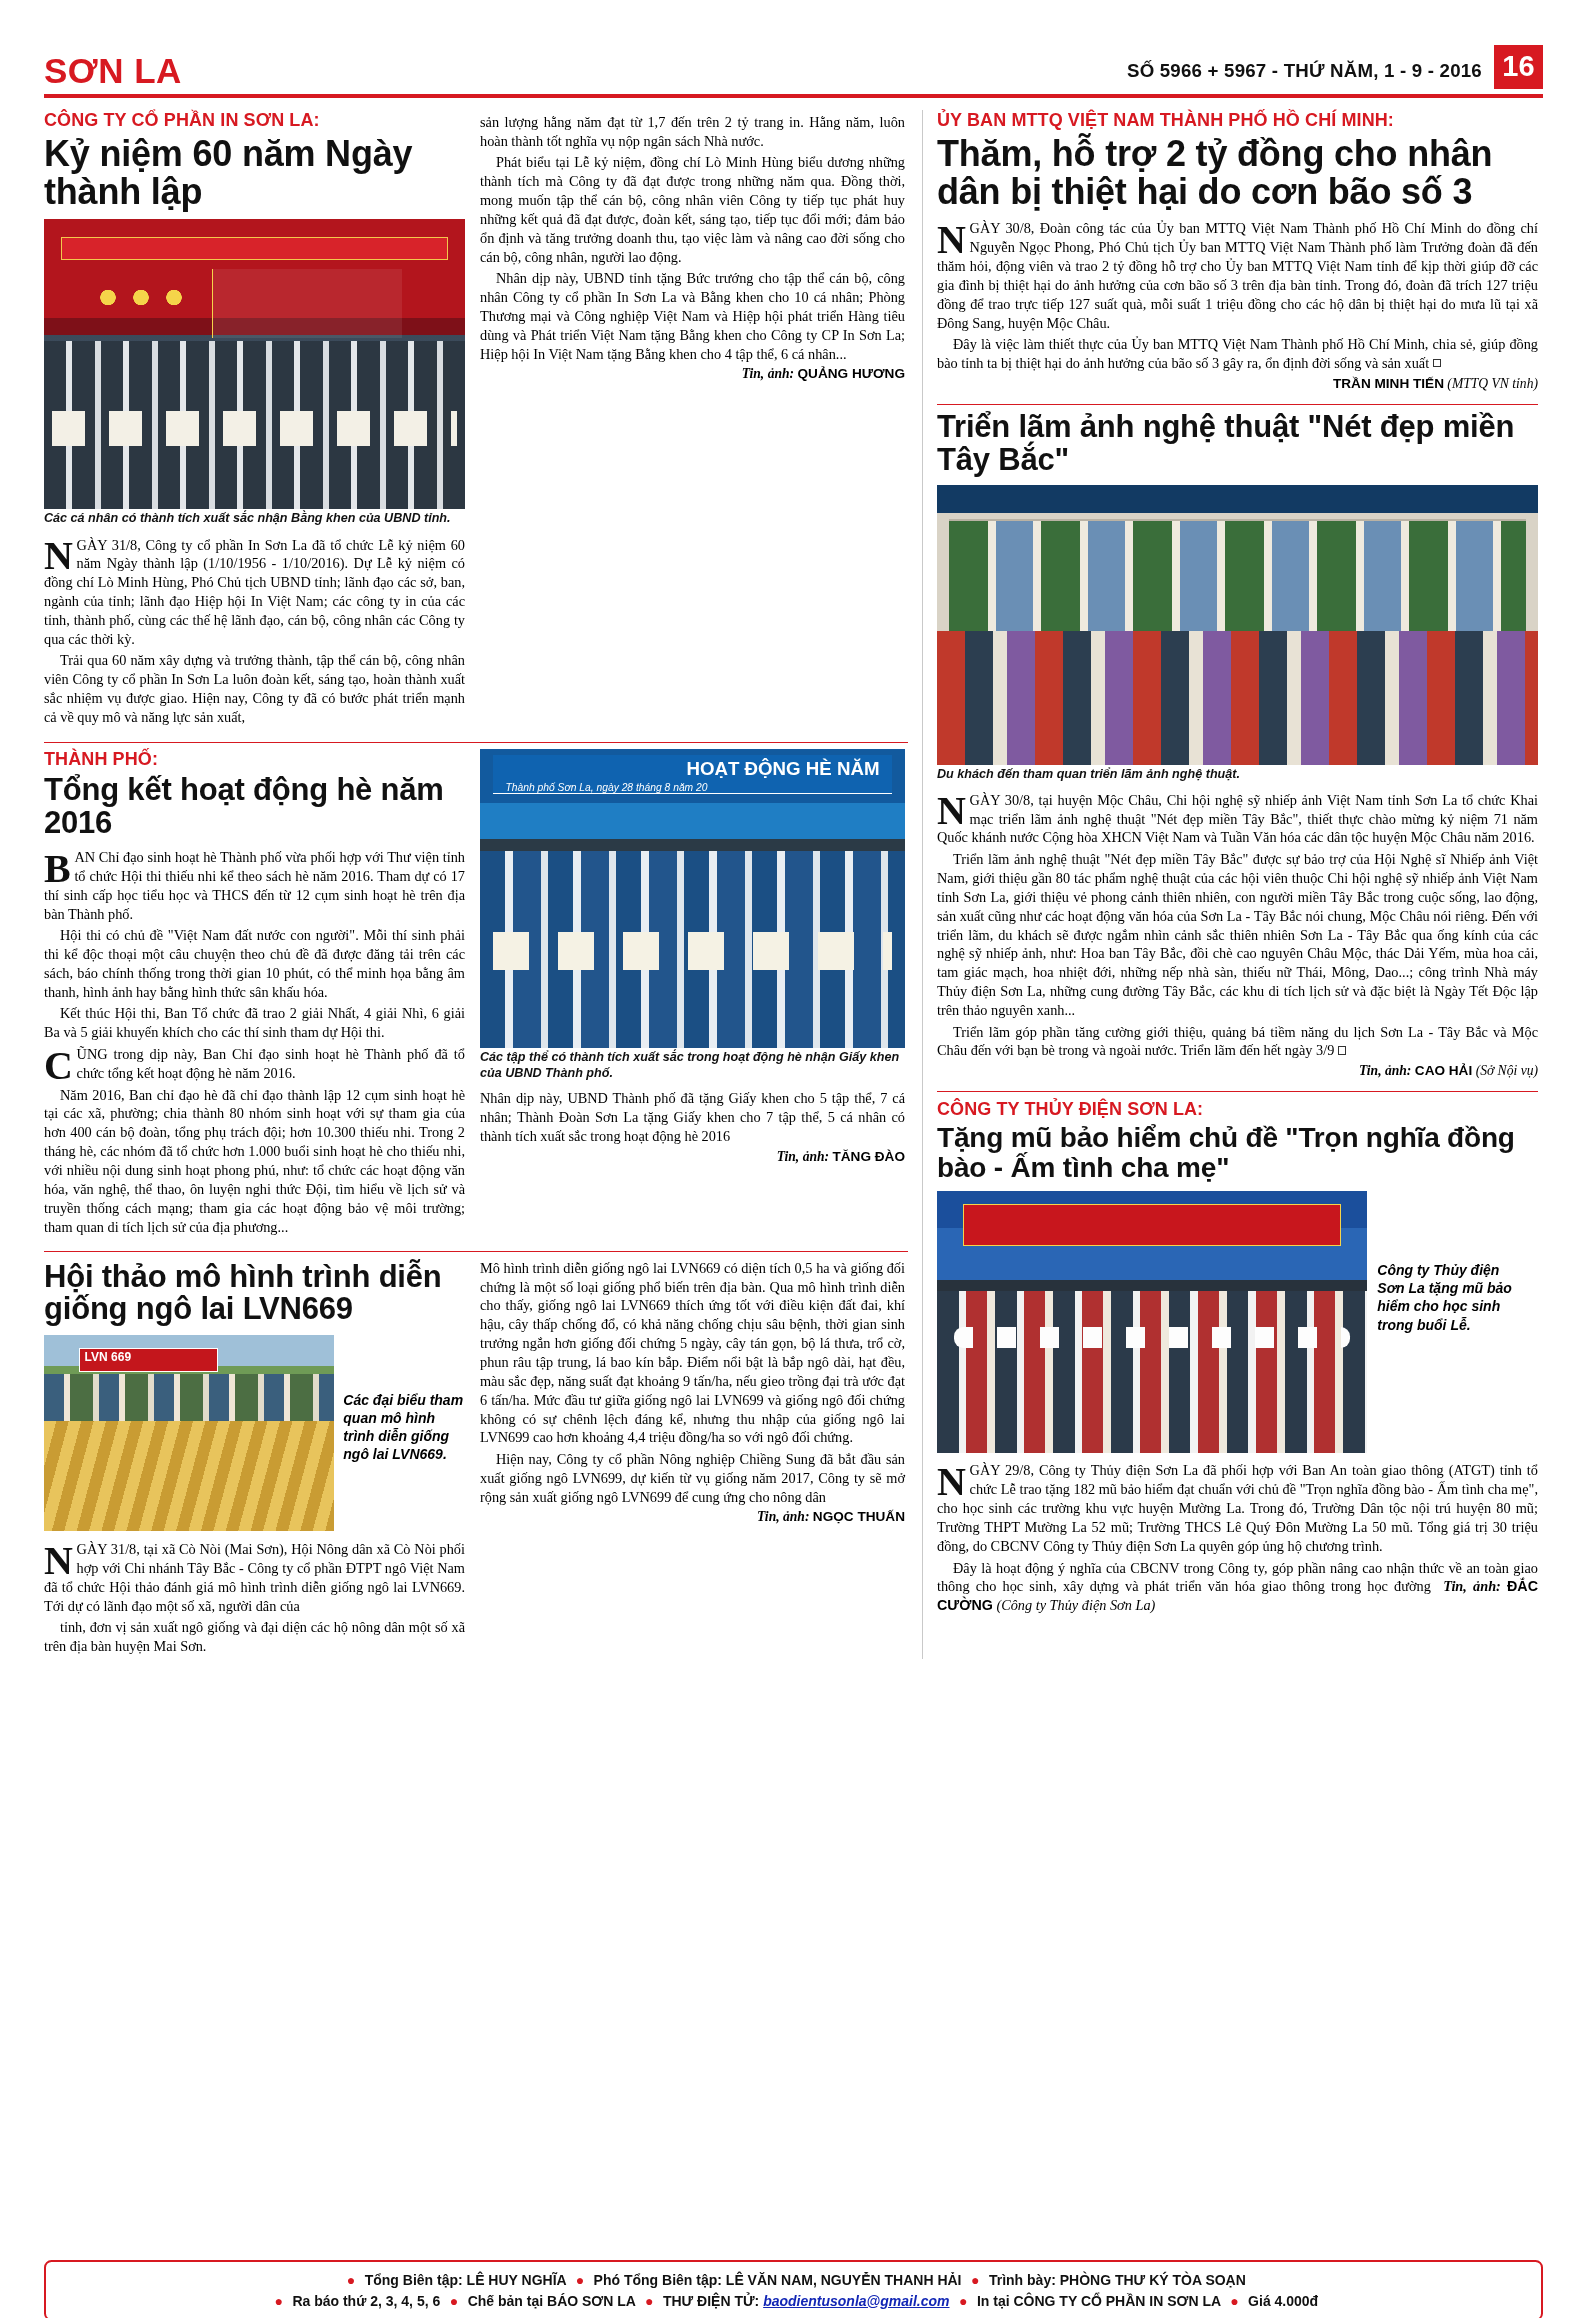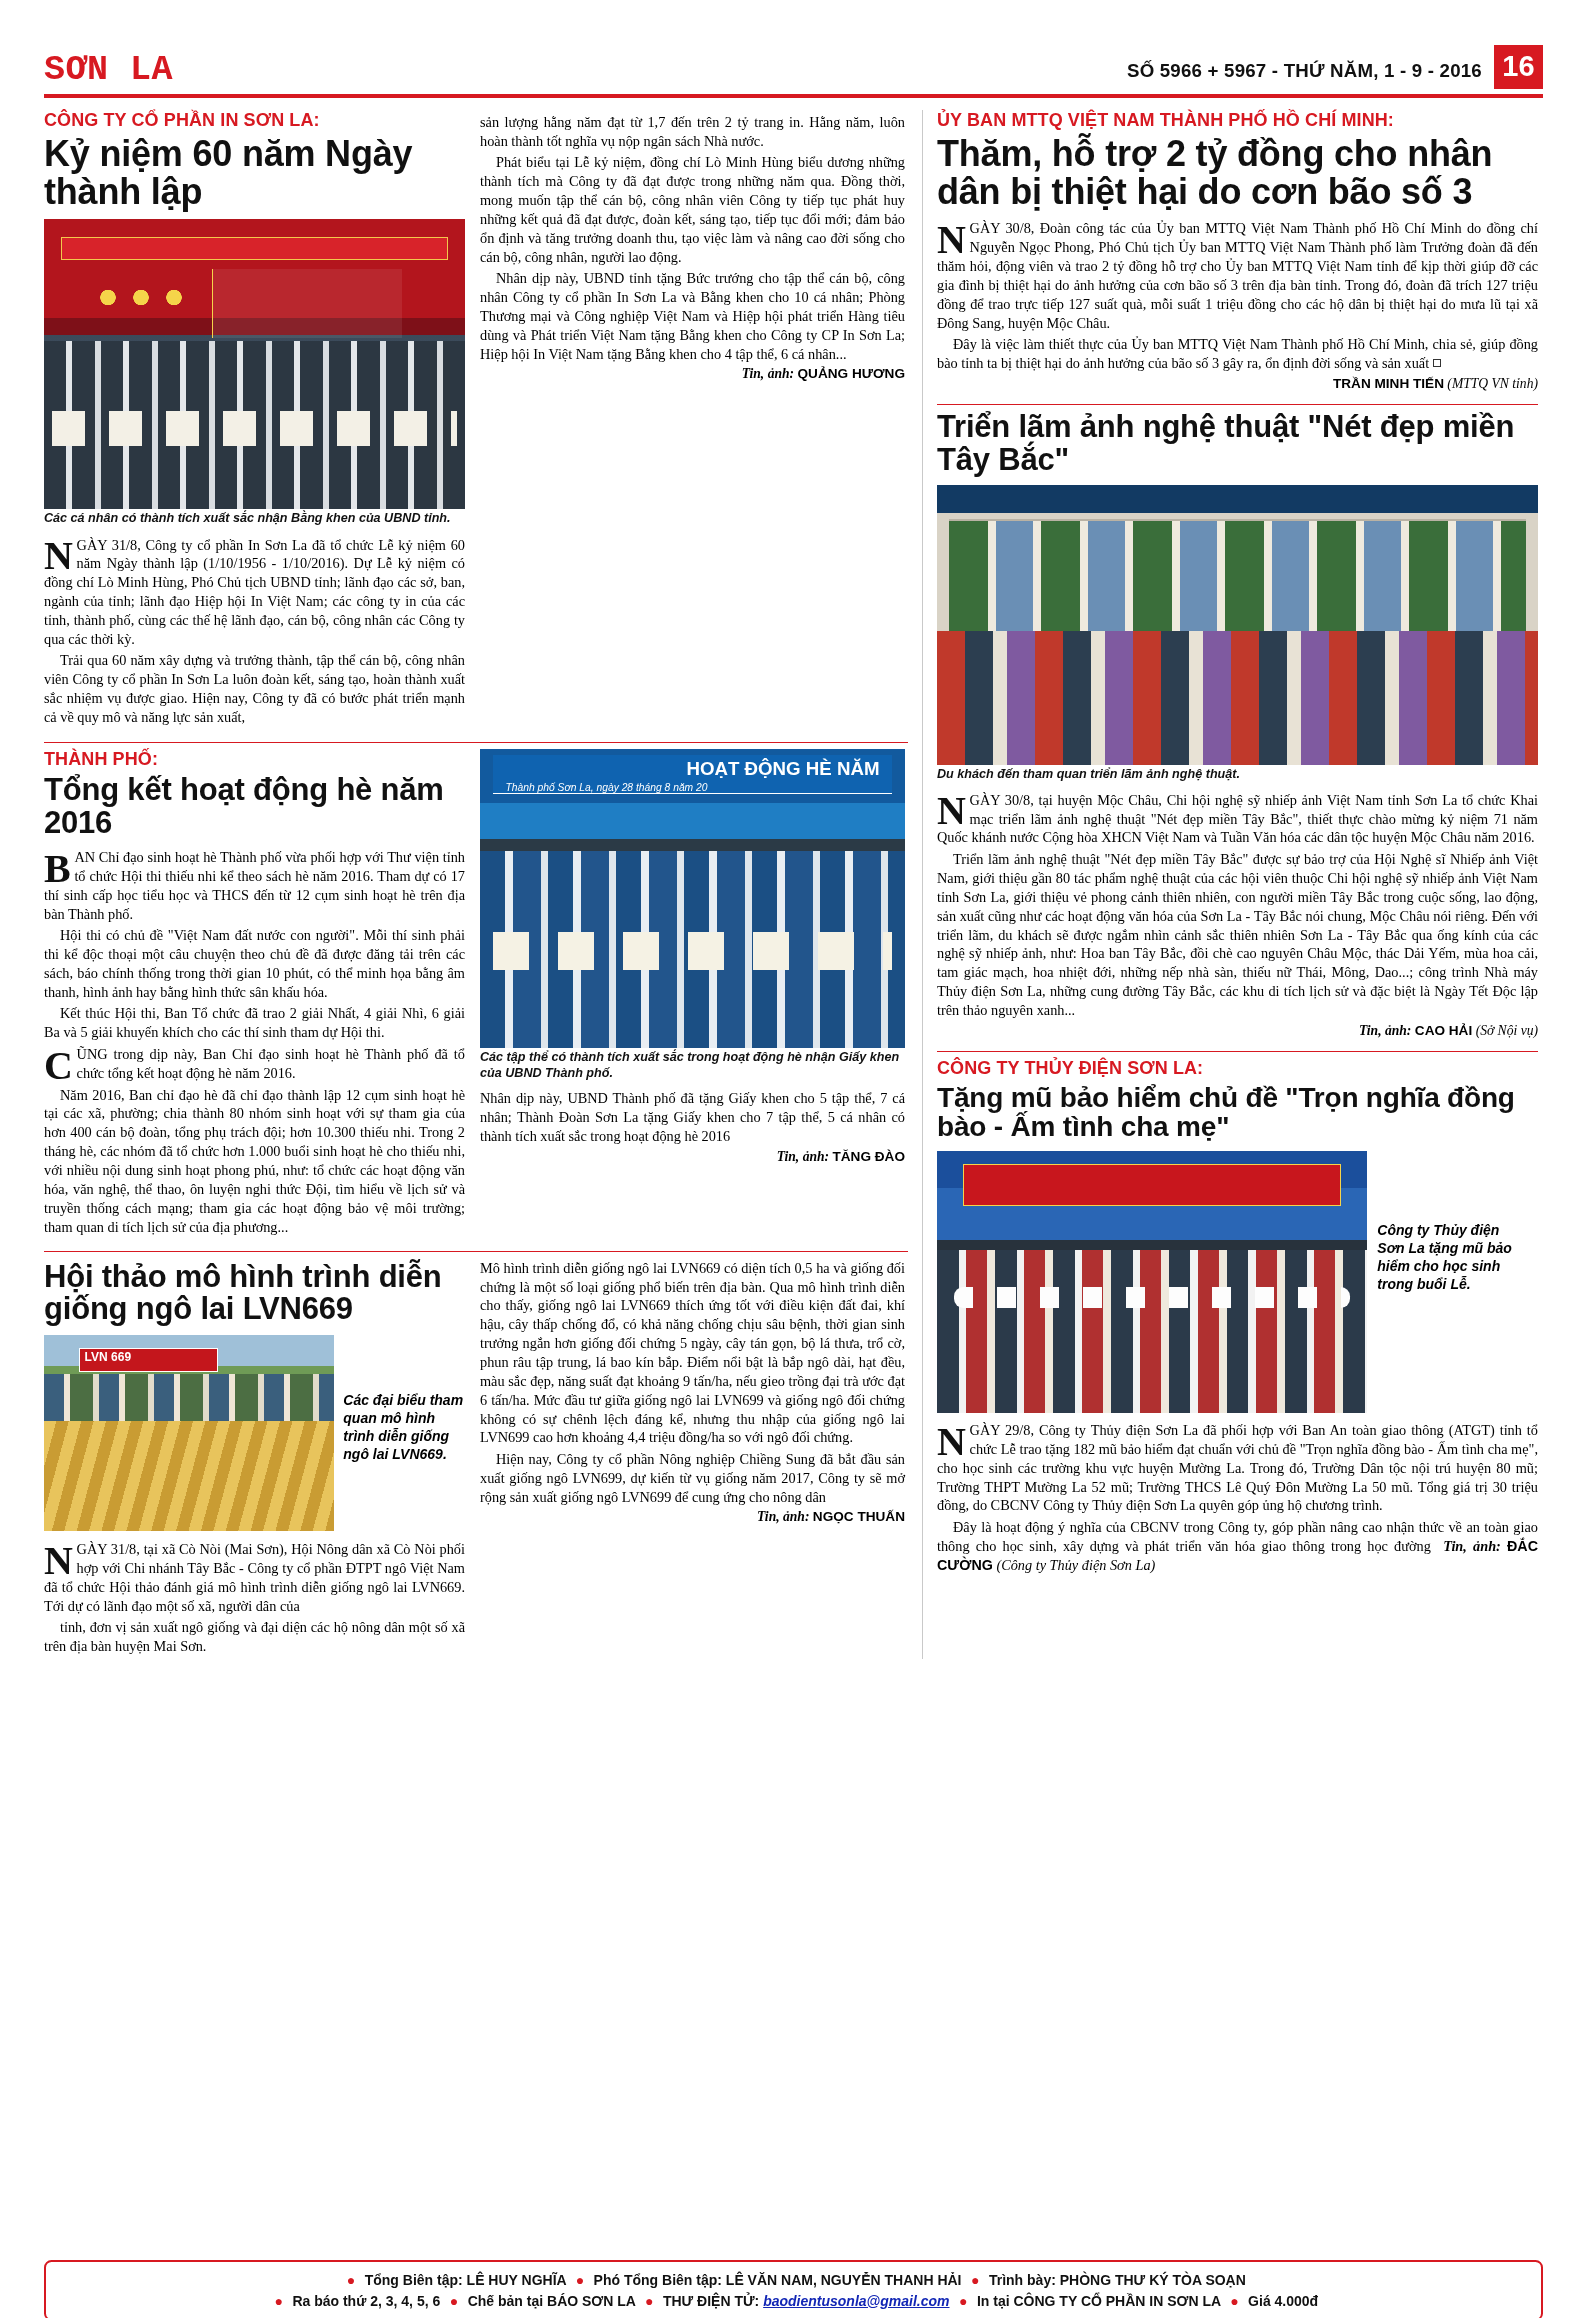--- a/index.html
+++ b/index.html
@@ -22,21 +22,21 @@
   .masthead {
     position: relative;
     height: 56px;
     margin: 42px 44px 0 44px;
     border-bottom: 4.2px solid #d71921;
     display: flex;
     align-items: flex-end;
     justify-content: space-between;
   }
   .masthead-title {
-    font-family: Liberation Mono, monospace;
+    font-family: Liberation Sans, sans-serif;
     font-weight: bold;
     font-size: 35px;
     color: #d71921;
     letter-spacing: 0.5px;
     line-height: 1;
     padding-bottom: 6.5px;
   }
   .masthead-right {
     display: flex;
     align-items: flex-end;
@@ -421,20 +421,21 @@
         <div class="headline smaller">Triển lãm ảnh nghệ thuật "Nét đẹp miền Tây Bắc"</div>
         <div class="photo ph-exhibit" style="height:280px;width:100%;">
           <div class="topband"></div>
           <div class="frames"></div>
           <div class="visitors"></div>
         </div>
         <div class="caption">Du khách đến tham quan triển lãm ảnh nghệ thuật.</div>
         <div class="body-text" style="margin-top:7.5px;">
           <p class="dropcap-p"><span class="dropcap">N</span><span>GÀY 30/8, tại huyện Mộc Châu, Chi hội nghệ sỹ nhiếp ảnh Việt Nam tỉnh Sơn La tổ chức Khai mạc triển lãm ảnh nghệ thuật "Nét đẹp miền Tây Bắc", thiết thực chào mừng kỷ niệm 71 năm Quốc khánh nước Cộng hòa XHCN Việt Nam và Tuần Văn hóa các dân tộc huyện Mộc Châu năm 2016.</span></p>
           <p>Triển lãm ảnh nghệ thuật "Nét đẹp miền Tây Bắc" được sự bảo trợ của Hội Nghệ sĩ Nhiếp ảnh Việt Nam, giới thiệu gần 80 tác phẩm nghệ thuật của các hội viên thuộc Chi hội nghệ sỹ nhiếp ảnh Việt Nam tỉnh Sơn La, giới thiệu vẻ phong cảnh thiên nhiên, con người miền Tây Bắc trong cuộc sống, lao động, sản xuất cũng như các hoạt động văn hóa của Sơn La - Tây Bắc nói chung, Mộc Châu nói riêng. Đến với triển lãm, du khách sẽ được ngắm nhìn cảnh sắc thiên nhiên Sơn La - Tây Bắc qua ống kính của các nghệ sỹ nhiếp ảnh, như: Hoa ban Tây Bắc, đồi chè cao nguyên Châu Mộc, thác Dải Yếm, mùa hoa cải, tam giác mạch, hoa nhiệt đới, những nếp nhà sàn, thiếu nữ Thái, Mông, Dao...; công trình Nhà máy Thủy điện Sơn La, những cung đường Tây Bắc, các khu di tích lịch sử và đặc biệt là Ngày Tết Độc lập trên thảo nguyên xanh...</p>
+          <p class="sq">Triển lãm góp phần tăng cường giới thiệu, quảng bá tiềm năng du lịch Sơn La - Tây Bắc và Mộc Châu đến với bạn bè trong và ngoài nước. Triển lãm đến hết ngày 3/9</p>
         </div>
         <div class="byline">
           <span>Tin, ảnh:</span>
           <span class="cap">CAO HẢI</span>
           <span style="font-weight:normal;">(Sở Nội vụ)</span>
         </div>
       </div>
 
       <div class="rule-top"></div>
 

